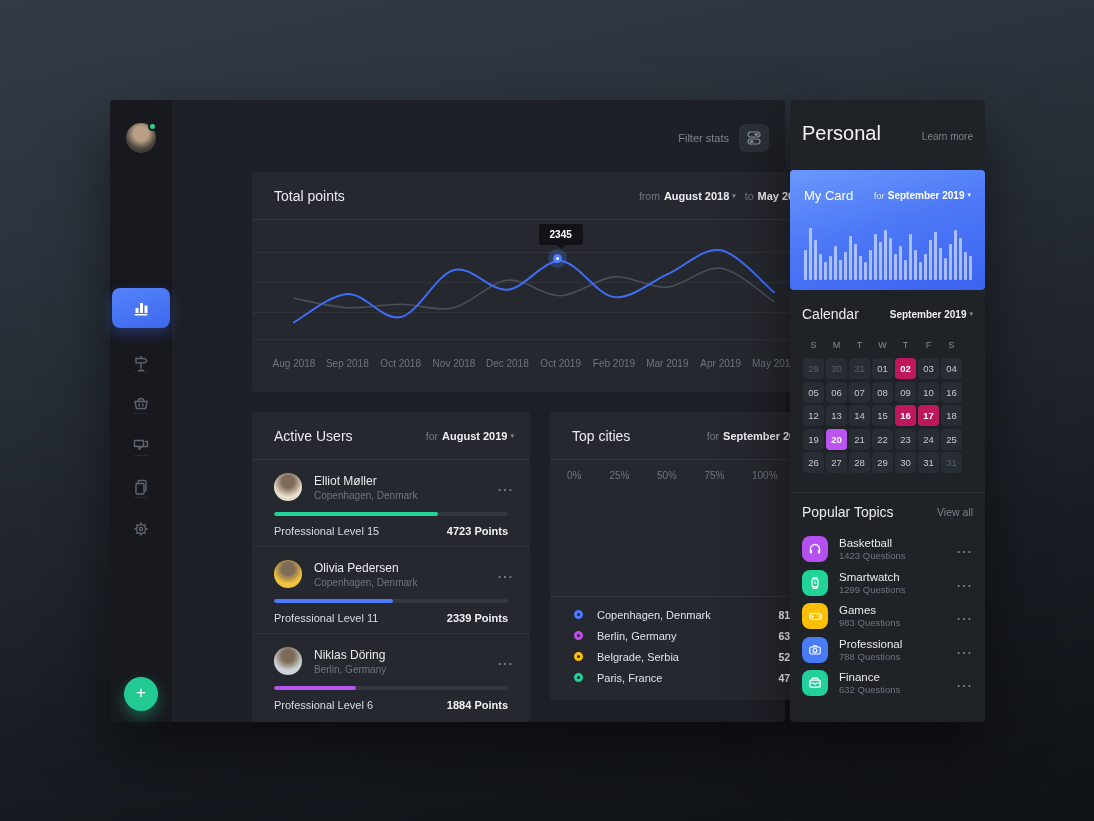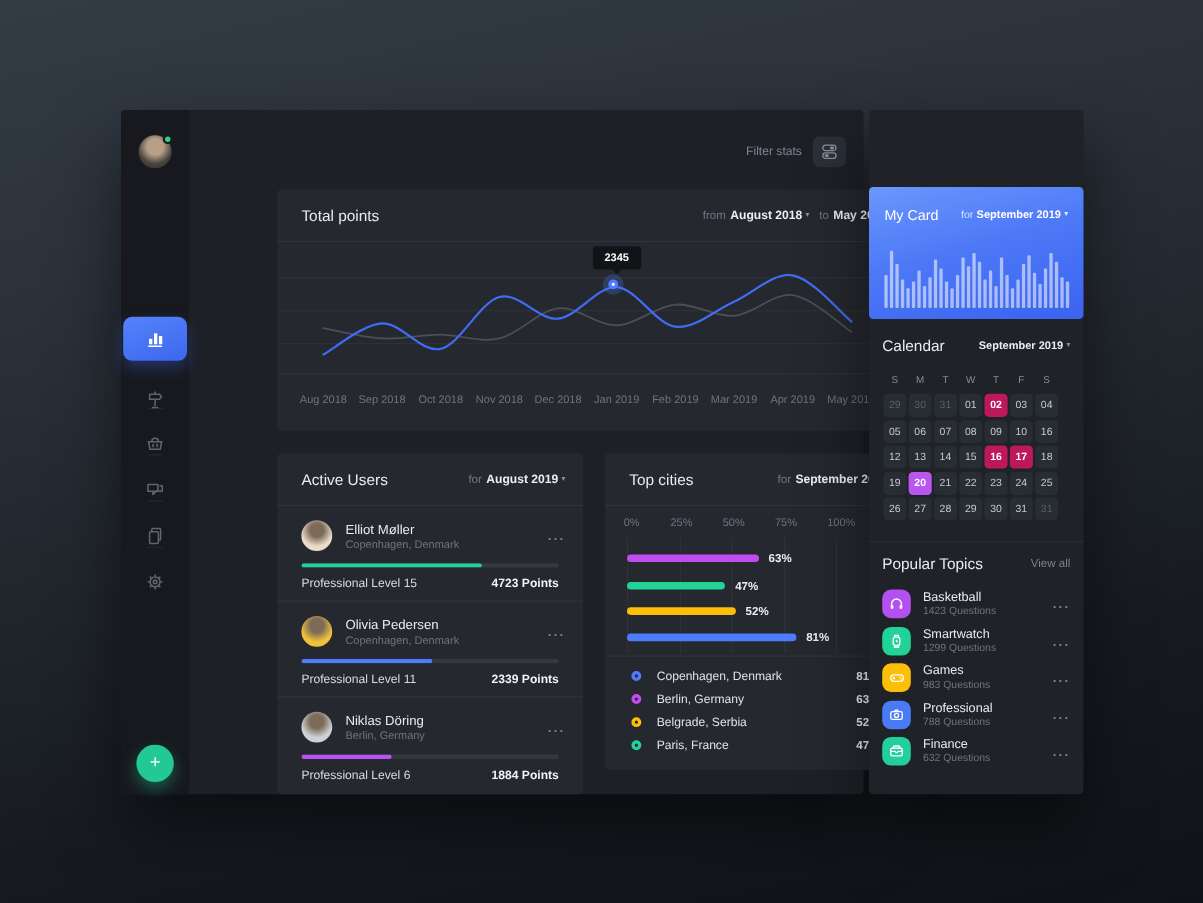--- a/index.html
+++ b/index.html
@@ -228,21 +228,21 @@
         </svg>
         <div class="tp-tooltip" id="tp-tooltip" style="left: 286.667px;">2345</div>
         <div class="tp-dot" id="tp-dot" style="left: 301.167px; top: 31.5px;"></div>
       </div>
       <div class="tp-months" id="tp-months">
           <span class="tp-month" style="left: 12px;">Aug 2018</span>
           <span class="tp-month" style="left: 65.3333px;">Sep 2018</span>
           <span class="tp-month" style="left: 118.667px;">Oct 2018</span>
           <span class="tp-month" style="left: 172px;">Nov 2018</span>
           <span class="tp-month" style="left: 225.333px;">Dec 2018</span>
-          <span class="tp-month" style="left: 278.667px;">Jan 2019</span>
+          <span class="tp-month" style="left: 278.667px;">Oct 2019</span>
           <span class="tp-month" style="left: 332px;">Feb 2019</span>
           <span class="tp-month" style="left: 385.333px;">Mar 2019</span>
           <span class="tp-month" style="left: 438.667px;">Apr 2019</span>
           <span class="tp-month" style="left: 492px;">May 2019</span>
         </div>
     </div>
 
     <div class="card" id="au-card">
       <div class="card-head" style="padding-left:22px">
         <span class="card-title">Active Users</span>
@@ -313,43 +313,20 @@
           <span>for</span><b>September 2019</b><span class="caret">▾</span>
         </span>
       </div>
       <div class="tc-axis" id="tc-axis">
           <span class="tc-tick-label" style="left: 17px;">0%</span>
           <span class="tc-tick-label" style="left: 59.5px;">25%</span>
           <span class="tc-tick-label" style="left: 107px;">50%</span>
           <span class="tc-tick-label" style="left: 154.5px;">75%</span>
           <span class="tc-tick-label" style="left: 202px;">100%</span>
         </div>
-      <div class="tc-chart" id="tc-chart">
-          <div class="grid-v" style="left: 20px;"></div>
-          <div class="grid-v" style="left: 67.5px;"></div>
-          <div class="grid-v" style="left: 115px;"></div>
-          <div class="grid-v" style="left: 162.5px;"></div>
-          <div class="grid-v" style="left: 210px;"></div>
-          <div class="tc-bar-row" style="left: 20px; top: 16px;">
-            <div class="tc-bar" style="width: 119.7px; background: rgb(194, 76, 240);"></div>
-            <span class="tc-bar-label">63%</span>
-          </div>
-          <div class="tc-bar-row" style="left: 20px; top: 41px;">
-            <div class="tc-bar" style="width: 89.3px; background: rgb(33, 211, 151);"></div>
-            <span class="tc-bar-label">47%</span>
-          </div>
-          <div class="tc-bar-row" style="left: 20px; top: 64px;">
-            <div class="tc-bar" style="width: 98.8px; background: rgb(252, 191, 7);"></div>
-            <span class="tc-bar-label">52%</span>
-          </div>
-          <div class="tc-bar-row" style="left: 20px; top: 88px;">
-            <div class="tc-bar" style="width: 153.9px; background: rgb(77, 124, 254);"></div>
-            <span class="tc-bar-label">81%</span>
-          </div>
-        </div>
       <div class="tc-div"></div>
       <div class="tc-legend">
 
       <div class="tc-leg-row">
             <span class="tc-ring" style="border-color: rgb(77, 124, 254);"></span>
             <span class="tc-city">Copenhagen, Denmark</span>
             <span class="tc-pct">81.57%</span>
           </div>
           <div class="tc-leg-row">
             <span class="tc-ring" style="border-color: rgb(194, 76, 240);"></span>
@@ -365,20 +342,24 @@
             <span class="tc-ring" style="border-color: rgb(33, 211, 151);"></span>
             <span class="tc-city">Paris, France</span>
             <span class="tc-pct">47.29%</span>
           </div>
         </div>
     </div>
   </div>
 </div>
 
 <div class="personal">
+  <div class="personal-head">
+    <span class="personal-title">Personal</span>
+    <span class="learn-more">Learn more</span>
+  </div>
 
   <div class="my-card">
     <div class="my-card-head">
       <span class="my-card-title">My Card</span>
       <span class="my-card-period">
         <span>for</span><b>September 2019</b><span class="caret">▾</span>
       </span>
     </div>
     <div class="wave" id="wave">
         <div class="wave-bar" style="height: 30px;"></div>

